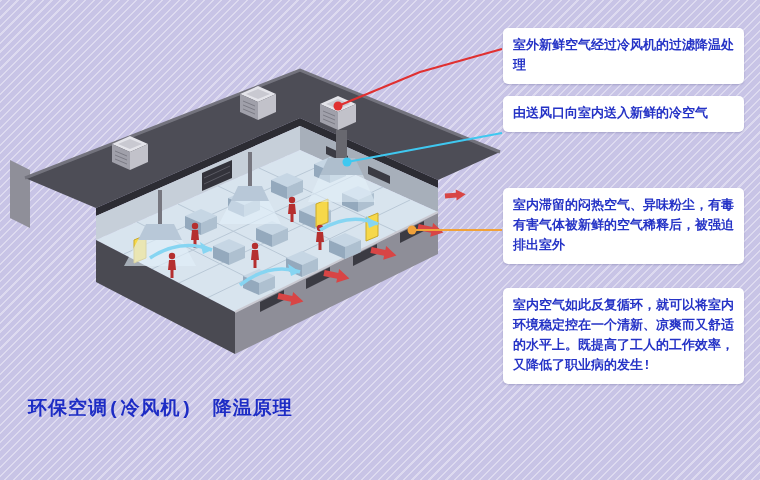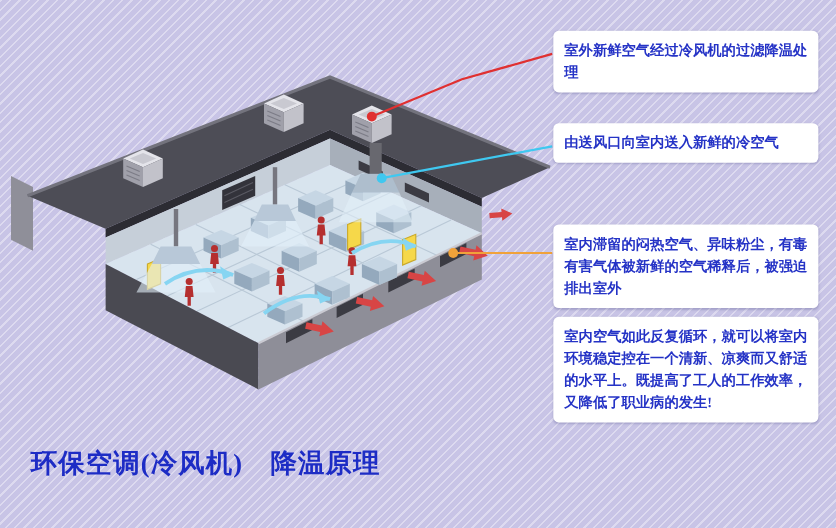--- a/index.html
+++ b/index.html
@@ -2,32 +2,32 @@
 <html><head>
 <meta charset="utf-8">
 <style>
   html,body{margin:0;padding:0;}
   .page{
     position:relative;width:760px;height:480px;overflow:hidden;
     background-color:#c8c4e6;
     background-image:repeating-linear-gradient(135deg,
       rgba(255,255,255,.38) 0px, rgba(255,255,255,.38) 1.5px,
       rgba(255,255,255,0) 1.5px, rgba(255,255,255,0) 6px);
-    font-family:Liberation Serif, serif;
+    font-family:Liberation Mono, monospace;
   }
   .illustration{position:absolute;left:0;top:0;}
   .callout{
     position:absolute;left:503px;width:221px;background:#ffffff;
     border-radius:5px;padding:8px 10px;color:#2533c6;
     font-size:13px;line-height:20px;font-weight:600;
     box-shadow:0 1px 2px rgba(60,60,120,.25);
   }
   .page-title{
-    position:absolute;left:28px;top:405px;
-    font-size:24px;font-weight:bold;color:#1d2cc5;letter-spacing:1px;
+    position:absolute;left:28px;top:395px;
+    font-size:19px;font-weight:bold;color:#1d2cc5;letter-spacing:1px;
   }
 </style>
 </head>
 <body>
 
 <div class="page">
 
   <svg class="illustration" width="760" height="480" viewBox="0 0 760 480">
 
     <polygon points="10,160 30,170 30,228 10,218" fill="#8f8f99"></polygon>
@@ -226,24 +226,24 @@
       <polyline points="347,162 502,133" fill="none" stroke="#3fc8f0" stroke-width="2"></polyline>
       <circle cx="347" cy="162" r="4.5" fill="#3fc8f0"></circle>
       <polyline points="412,230 502,230" fill="none" stroke="#f0a23a" stroke-width="2"></polyline>
       <circle cx="412" cy="230" r="4.5" fill="#f0a23a"></circle>
     </g>
   </svg>
 
   <div class="callout" style="top:28px">
     <span>室外新鲜空气经过冷风机的过滤降温处理</span>
   </div>
-  <div class="callout" style="top:112px">
+  <div class="callout" style="top:96px">
     <span>由送风口向室内送入新鲜的冷空气</span>
   </div>
-  <div class="callout" style="top:204px">
+  <div class="callout" style="top:188px">
     <span>室内滞留的闷热空气、异味粉尘，有毒有害气体被新鲜的空气稀释后，被强迫排出室外</span>
   </div>
   <div class="callout" style="top:288px">
     <span>室内空气如此反复循环，就可以将室内环境稳定控在一个清新、凉爽而又舒适的水平上。既提高了工人的工作效率，又降低了职业病的发生!</span>
   </div>
 
   <div class="page-title">环保空调(冷风机)　降温原理</div>
 
 </div>
 

